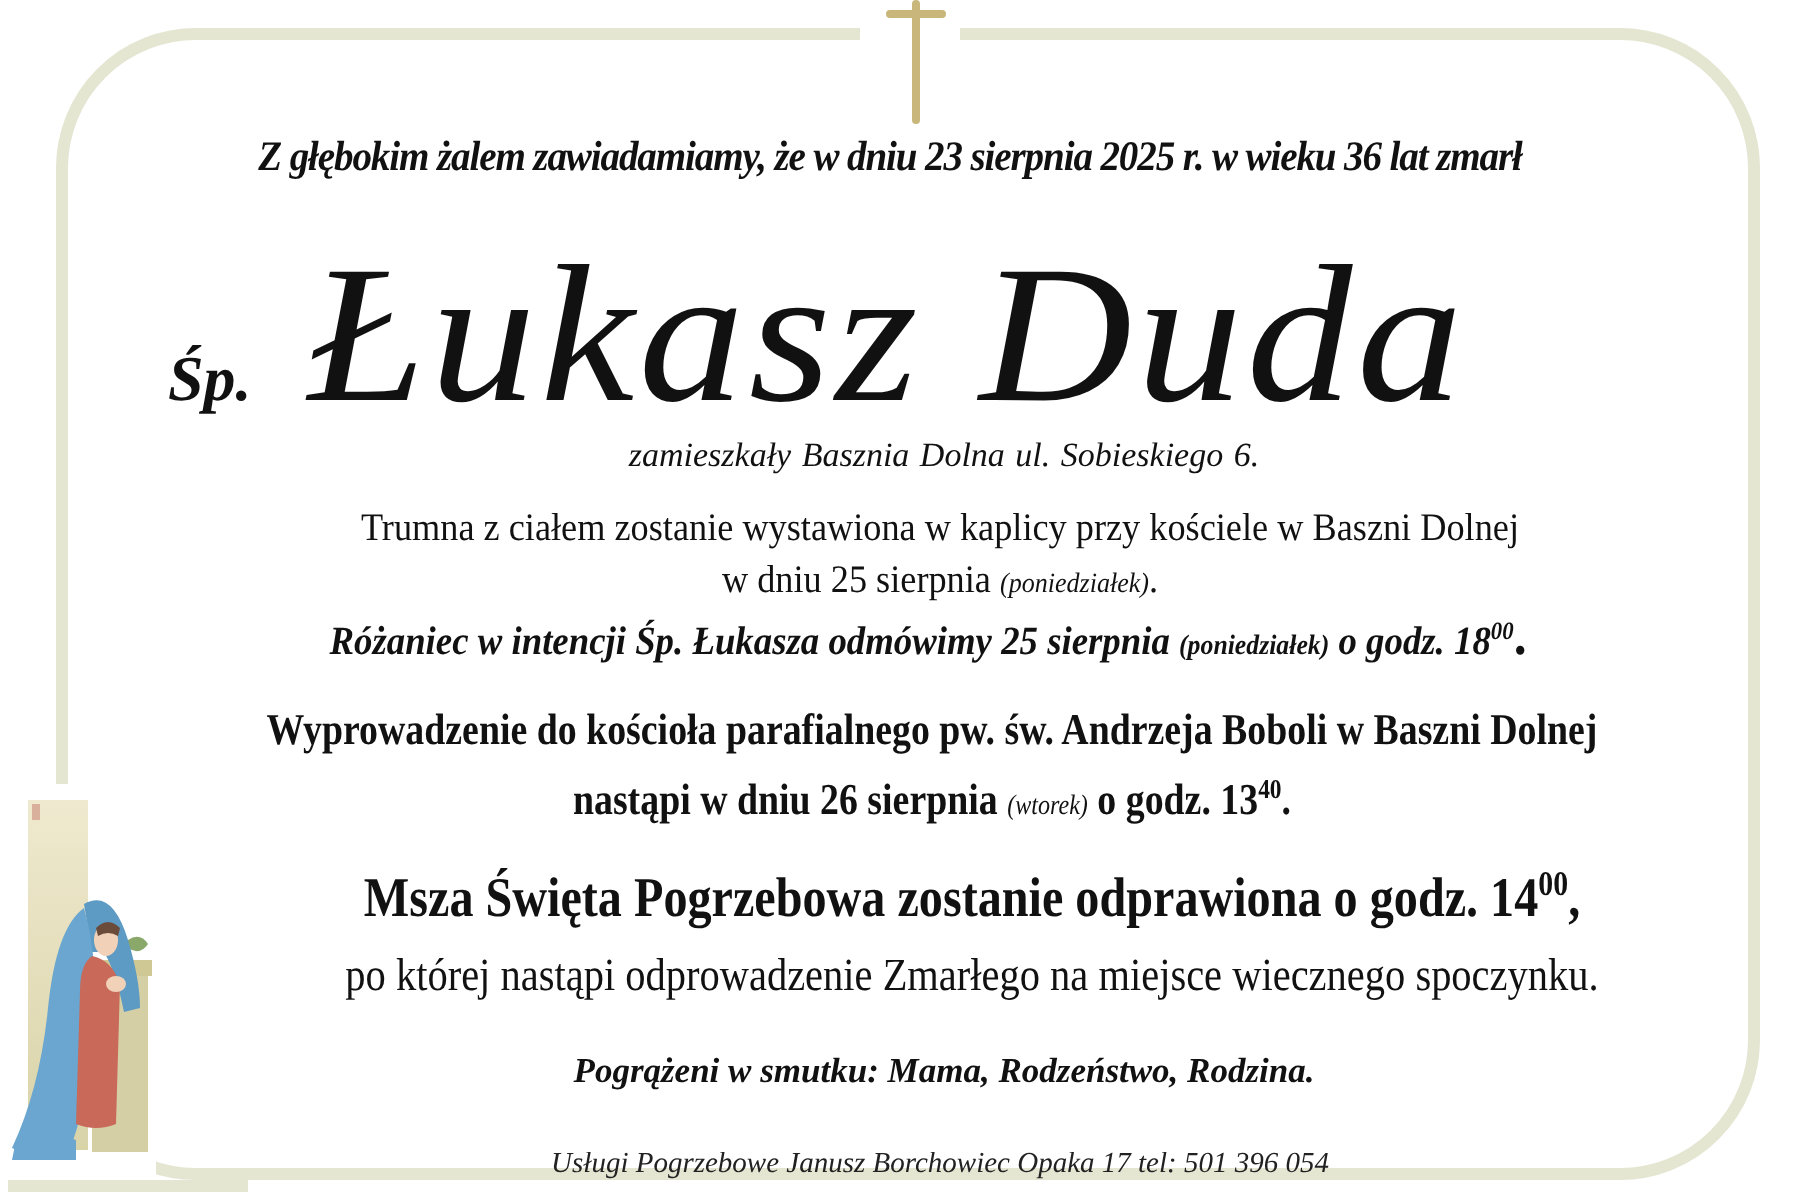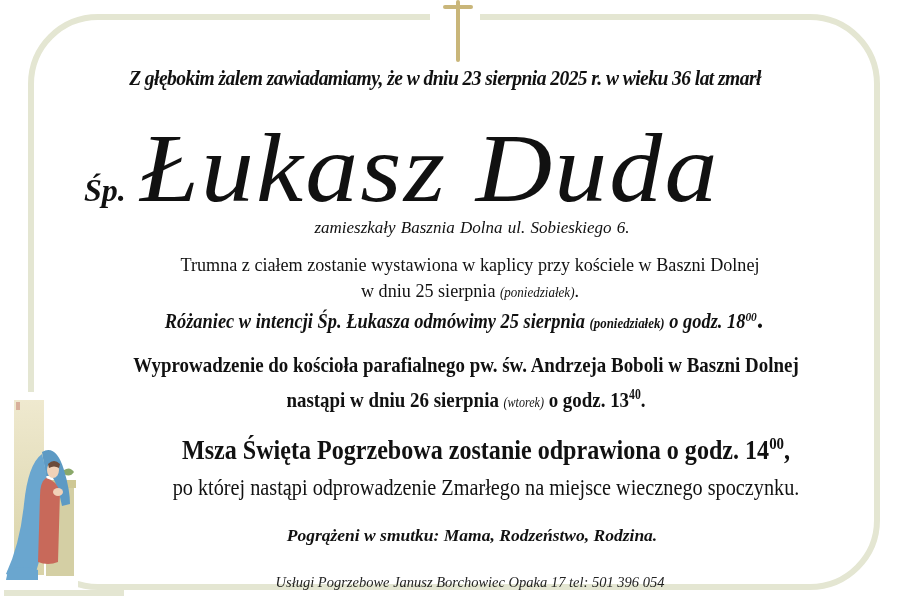--- a/index.html
+++ b/index.html
@@ -94,21 +94,21 @@
       top: 112px;
       left: 84px;
       width: auto;
       text-align: left;
     }
     .sp {
       font-size: 32px;
       font-weight: bold;
       font-style: italic;
       vertical-align: baseline;
-      margin-right: 14px;
+      margin-right: 28px;
     }
     .name {
       font-size: 98px;
       font-style: italic;
       letter-spacing: 2px;
       display: inline-block;
       transform: scaleX(1.08);
       transform-origin: 0 0;
     }
     .residence {

